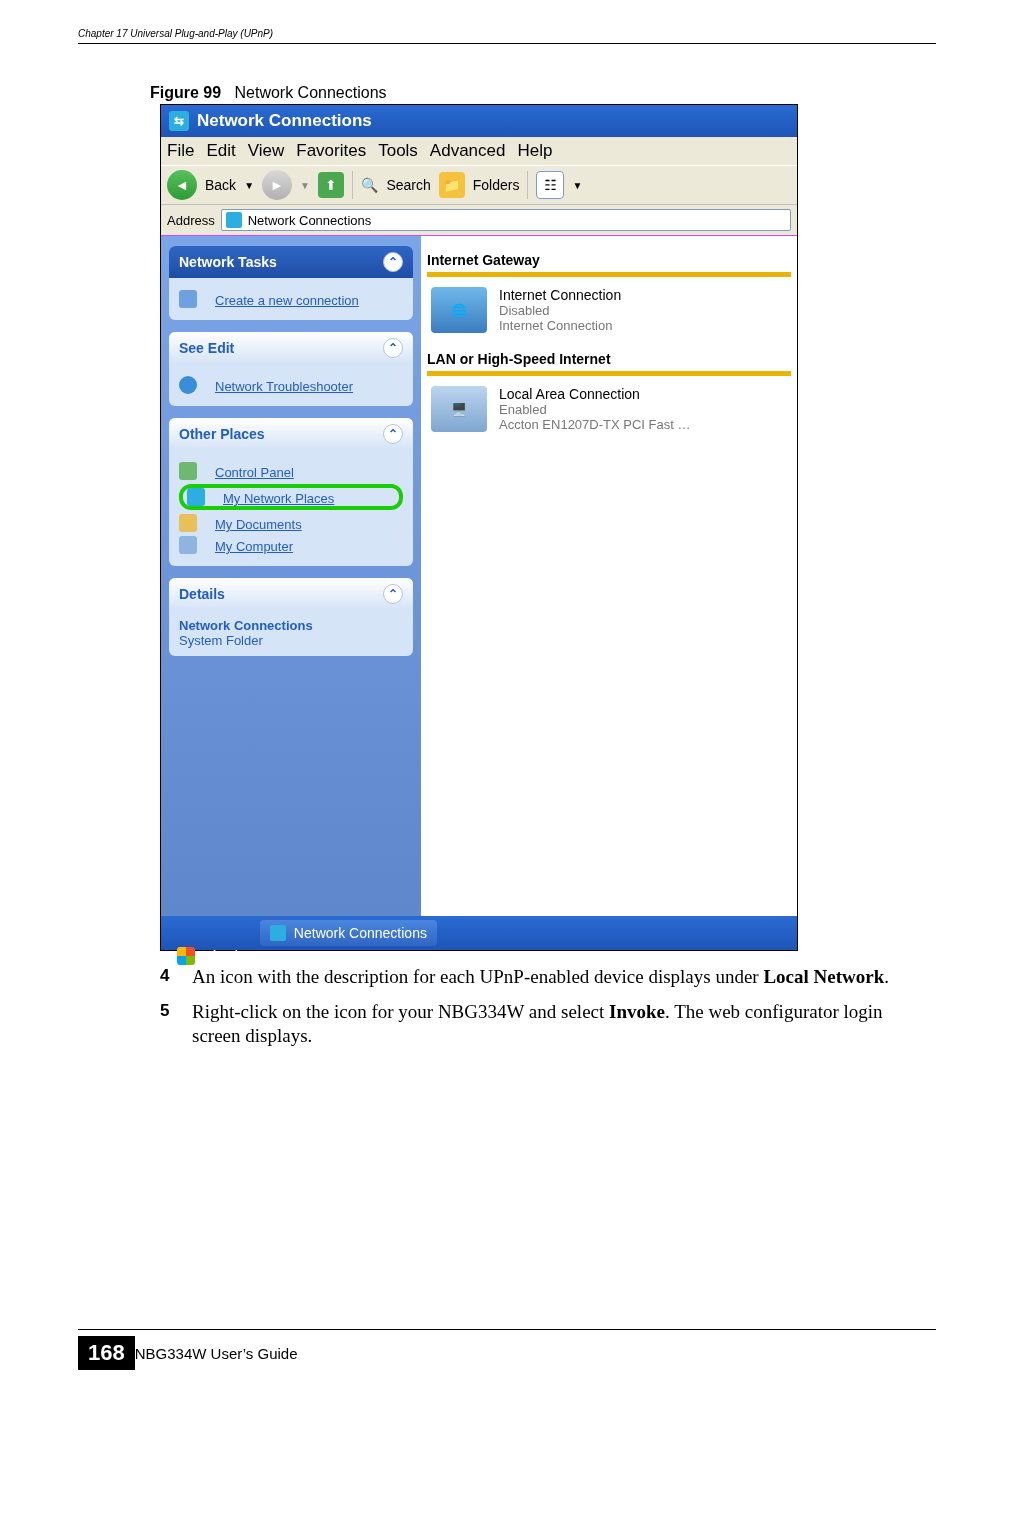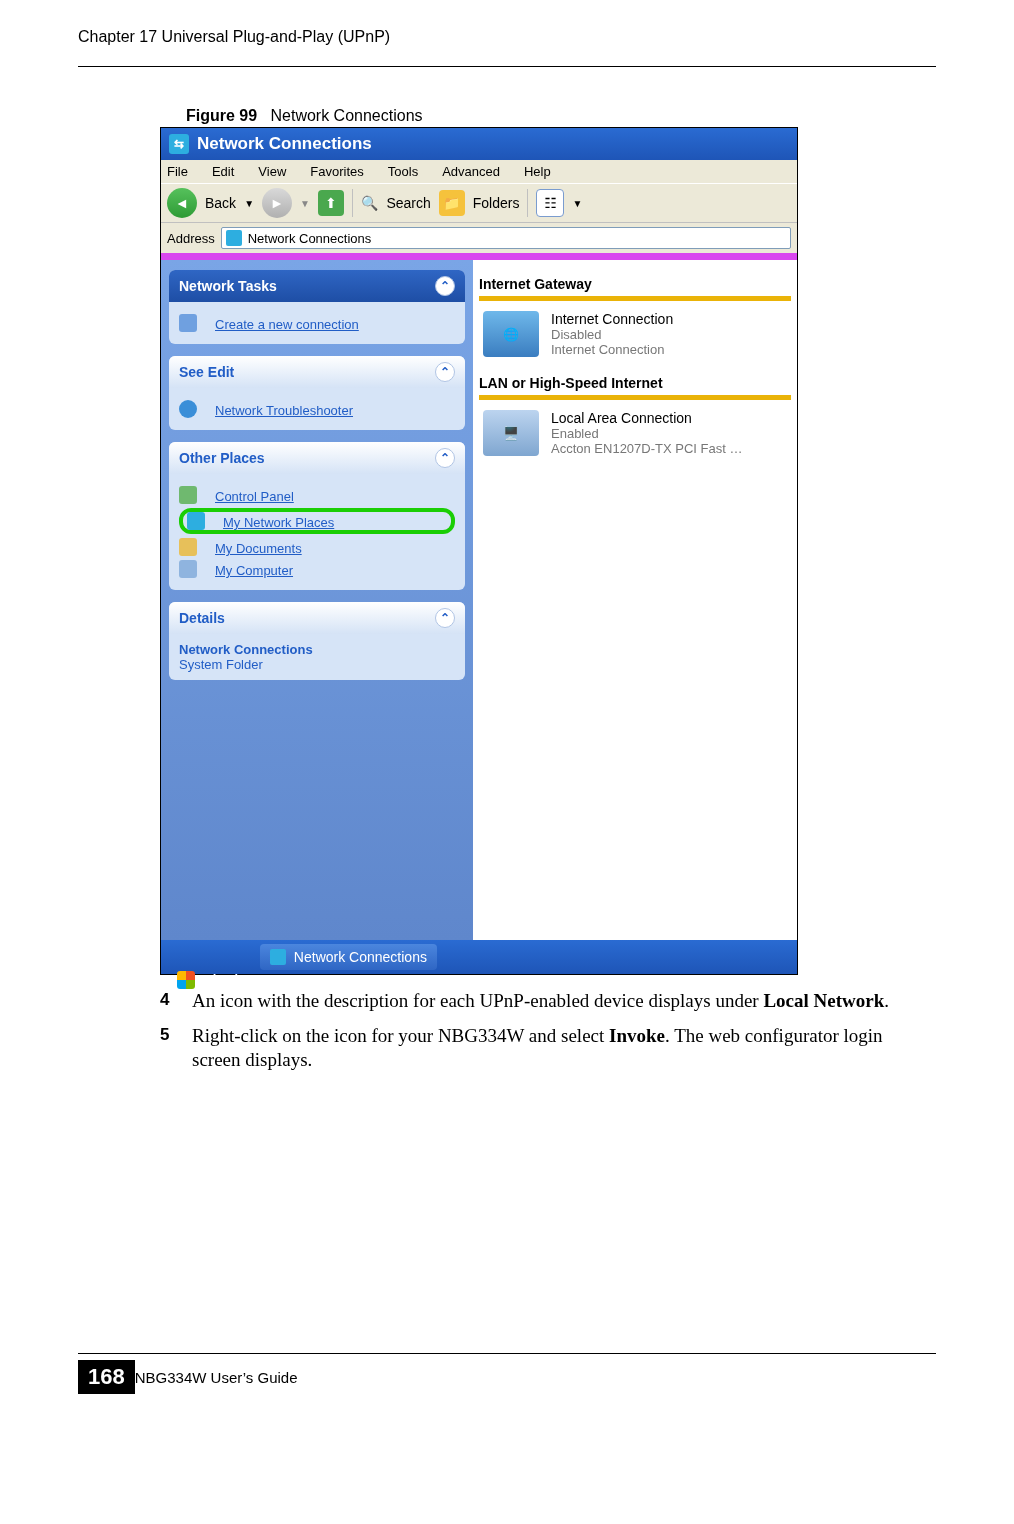--- a/index.html
+++ b/index.html
@@ -9,28 +9,29 @@
     width: 1014px;
     background: #fff;
     color: #000;
   }
   .page {
     padding: 28px 78px 40px 78px;
     box-sizing: border-box;
   }
   .chapter-header {
     font-family: Arial, Helvetica, sans-serif;
-    font-size: 16px;
+    font-size: 10px;
     color: #000;
     border-bottom: 1px solid #000;
-    padding-bottom: 20px;
+    padding-bottom: 4px;
+    font-style: italic;
   }
   .figure-caption {
     margin-top: 40px;
-    margin-left: 108px;
+    margin-left: 72px;
     font-family: Arial, Helvetica, sans-serif;
     font-size: 16px;
   }
   .figure-caption .fignum { font-weight: bold; }
   .screenshot-wrap {
     margin-left: 82px;
     margin-top: 2px;
     width: 636px;
     border: 1px solid #000;
   }
@@ -45,24 +46,24 @@
     font-weight: bold;
     font-size: 17px;
   }
   .xp-titlebar .title-icon {
     width: 20px; height: 20px; background:#2daee0; border-radius:3px; margin-right:8px;
     display:flex;align-items:center;justify-content:center;color:#fff;font-size:12px;
   }
   .xp-menubar {
     background: #ece9d8;
     padding: 4px 6px;
-    font-size: 13px;
+    font-size: 17px;
     color: #000;
     display: flex;
-    gap: 24px;
+    gap: 12px;
   }
   .xp-toolbar {
     background: #ece9d8;
     border-top: 1px solid #fff;
     border-bottom: 1px solid #c0c0c0;
     padding: 4px 6px;
     display: flex;
     align-items: center;
     gap: 8px;
     font-size: 14px;
@@ -76,30 +77,30 @@
   .round-btn.grey  { background: linear-gradient(#d9d9d9,#b0b0b0); }
   .tb-sep { width:1px; height:28px; background:#c0c0c0; }
   .tb-icon { width:26px;height:26px;border-radius:4px;display:flex;align-items:center;justify-content:center; }
   .tb-icon.folder { background:#f5c23c; }
   .tb-icon.up     { background:#4aa84e; color:#fff; }
   .tb-icon.views  { background:#fff;border:1px solid #7a9ccf; }
   .xp-addressbar {
     background:#ece9d8;
     padding:4px 6px;
     display:flex;align-items:center;gap:6px;
-    border-bottom:7px solid #d946ef;
+    border-bottom:1px solid #d946ef;
     font-size:13px;
   }
   .addr-box {
     flex:1;background:#fff;border:1px solid #7f9db9;border-radius:2px;
     display:flex;align-items:center;padding:2px 4px;gap:6px;
   }
   .xp-body { display:flex; min-height: 680px; }
   .xp-side {
-    width: 312px;
+    width: 260px;
     background: linear-gradient(#7aa5e6,#5f87cc);
     padding: 10px 8px;
     box-sizing: border-box;
   }
   .panel {
     background: #d6e4f7;
     border-radius: 6px;
     margin-bottom: 12px;
     overflow: hidden;
   }

